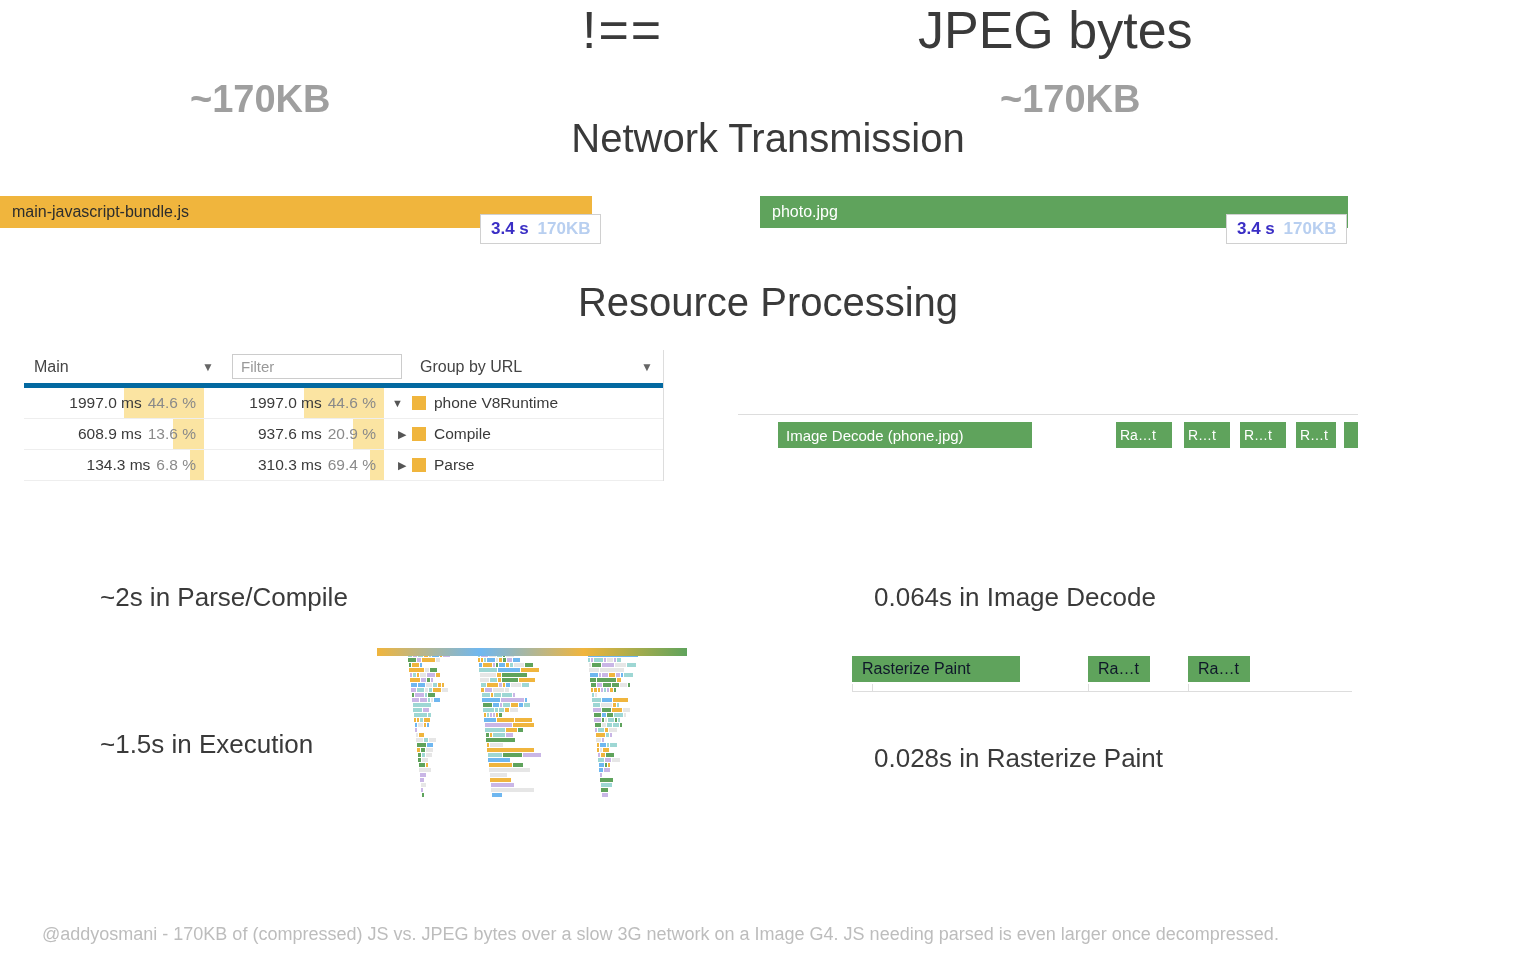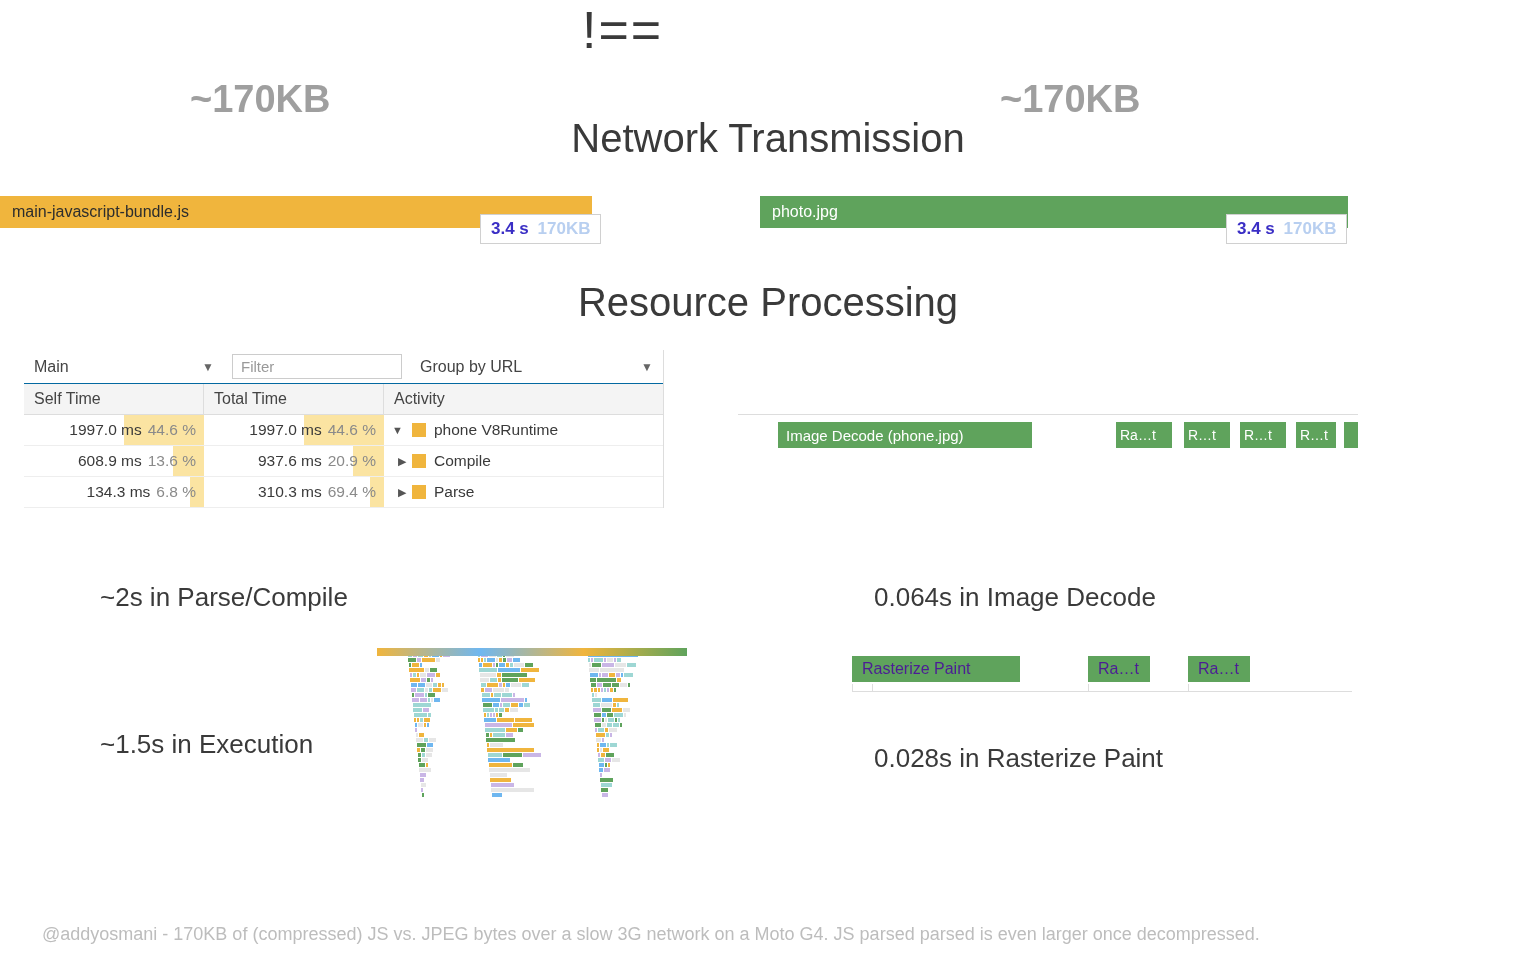--- a/index.html
+++ b/index.html
@@ -27,21 +27,21 @@
   .badge .t { color:#3a2ec5; font-weight:700; }
   .badge .sz { color:#b8cff0; font-weight:700; margin-left:4px; }
   .badge-js { top:214px; left:480px; }
   .badge-jpeg { top:214px; left:1226px; }
 
   
   .panel { position:absolute; left:24px; top:350px; width:640px; border-right:1px solid #ddd; font-size:16px; }
   .tabs { display:flex; border-bottom:1px solid #ddd; background:#f4f4f4; }
   .tabs span { padding:8px 12px; color:#606060; }
   .tabs .active { background:#fff; border:1px solid #ccc; border-bottom:1px solid #fff; margin-bottom:-1px; color:#222;}
-  .filter-row { display:flex; align-items:center; border-bottom:1px solid #0369a1; background:#fff; }
+  .filter-row { display:flex; align-items:center; border-bottom:5px solid #0369a1; background:#fff; }
   .filter-row .sel { padding:6px 10px; width:200px; display:flex; justify-content:space-between; align-items:center; color:#444;}
   .filter-row .filter-box { border:1px solid #ccc; padding:3px 8px; width:170px; color:#999; font-size:15px; margin:4px 8px;}
   .filter-row .group { padding:6px 10px; flex:1; display:flex; justify-content:space-between; align-items:center; color:#444;}
   .caret { font-size:12px; color:#666; }
   .cols { display:flex; background:#f4f4f4; border-bottom:1px solid #ddd;}
   .cols div { padding:6px 10px; color:#444; }
   .cols .c1{width:180px;border-right:1px solid #ddd;} .cols .c2{width:180px;border-right:1px solid #ddd;} .cols .c3{flex:1;}
   .rows .r { display:flex; border-bottom:1px solid #eee; font-size:15.5px; }
   .rows .r > div { padding:6px 8px; }
   .rows .c1{width:180px; text-align:right; display:flex; justify-content:flex-end; gap:6px; background:linear-gradient(to left,#fbe4a2 var(--pct),transparent var(--pct));}
@@ -66,34 +66,35 @@
   .d1{ left:378px; top:8px; width:56px;} .d2{ left:446px; top:8px; width:46px;} .d3{ left:502px; top:8px; width:46px;} .d4{ left:558px; top:8px; width:40px;} .d5{ left:606px; top:8px; width:14px;}
   .tip { position:absolute; left:128px; top:38px; background:#fff; border:1px solid #ccc; padding:4px 10px; font-size:17px; }
   .tip .ms{ color:#3a8a3a; font-weight:600; }
   .tip .lbl{ color:#444; }
 
   
   .raster-wrap { position:absolute; left:852px; top:654px; width:500px; height:50px; }
   .raster-scale{ position:absolute; top:30px; left:0; right:0; height:8px; border-bottom:1px solid #ddd;}
   .tick{position:absolute;top:0;bottom:0;width:1px;background:#ddd;}
   .r0{left:0;} .r1{left:20px;} .r2{left:236px;} .r3{left:336px;}
-  .rbar { position:absolute; height:26px; background:#5fa35c; color:#4c1d95; font-size:16px; display:flex; align-items:center; padding:0 10px; top:2px;}
+  .rbar { position:absolute; height:26px; background:#5fa35c; color:#0f172a; font-size:16px; display:flex; align-items:center; padding:0 10px; top:2px;}
   .rb1{ left:0; width:168px;} .rb2{ left:236px; width:62px;} .rb3{ left:336px; width:62px;}
 
   
   .flame { position:absolute; left:377px; top:648px; width:310px; height:150px; overflow:hidden; }
   .flame .bar-h { position:absolute; height:4px; }
 
   .footer { position:absolute; left:42px; bottom:22px; right:20px; font-size:18px; color:#bdbdbd; }
 </style>
 </head>
 <body>
 
 <div class="top-row">
   <div class="h-neq">!==</div>
+  <div class="h-jpeg">JPEG bytes</div>
 </div>
 <div class="kb-js">~170KB</div>
 <div class="kb-jpeg">~170KB</div>
 
 <div class="section-title sec-net">Network Transmission</div>
 
 <div class="bar bar-js">main-javascript-bundle.js</div>
 <div class="bar bar-jpeg">photo.jpg</div>
 <div class="badge badge-js">
   <span class="t">3.4 s</span>
@@ -110,25 +111,20 @@
   <div class="filter-row">
     <div class="sel">
       <span>Main</span>
       <span class="caret">▼</span>
     </div>
     <div class="filter-box">Filter</div>
     <div class="group">
       <span>Group by URL</span>
       <span class="caret">▼</span>
     </div>
-  </div>
-  <div class="cols">
-    <div class="c1">Self Time</div>
-    <div class="c2">Total Time</div>
-    <div class="c3">Activity</div>
   </div>
   <div class="rows" id="rows">
       <div class="r">
         <div class="c1" style="--pct:44.6%">
           <span>1997.0 ms</span>
           <span class="pct">44.6 %</span>
         </div>
         <div class="c2" style="--pct:44.6%">
           <span>1997.0 ms</span>
           <span class="pct">44.6 %</span>
@@ -494,13 +490,13 @@
     <div class="bar-h" style="left: 222px; top: 120px; width: 3.74037px; background: rgb(111, 183, 240);"></div>
     <div class="bar-h" style="left: 226.74px; top: 120px; width: 6.26469px; background: rgb(201, 182, 230);"></div>
     <div class="bar-h" style="left: 222.5px; top: 125px; width: 2.80418px; background: rgb(201, 182, 230);"></div>
     <div class="bar-h" style="left: 223px; top: 130px; width: 12.7546px; background: rgb(95, 163, 92);"></div>
     <div class="bar-h" style="left: 223.5px; top: 135px; width: 11.061px; background: rgb(158, 215, 212);"></div>
     <div class="bar-h" style="left: 224px; top: 140px; width: 7.07088px; background: rgb(95, 163, 92);"></div>
     <div class="bar-h" style="left: 224.5px; top: 145px; width: 6.79794px; background: rgb(201, 182, 230);"></div>
     <div style="position: absolute; left: 0px; top: 0px; width: 100%; height: 8px; background: linear-gradient(90deg, rgb(240, 181, 61), rgb(111, 183, 240), rgb(240, 181, 61), rgb(95, 163, 92));"></div>
   </div>
 
-<div class="footer">@addyosmani - 170KB of (compressed) JS vs. JPEG bytes over a slow 3G network on a Moto G4. JS parsed parsed is even larger once decompressed.</div>
+<div class="footer">@addyosmani - 170KB of (compressed) JS vs. JPEG bytes over a slow 3G network on a Image G4. JS needing parsed is even larger once decompressed.</div>
 
 </body></html>

